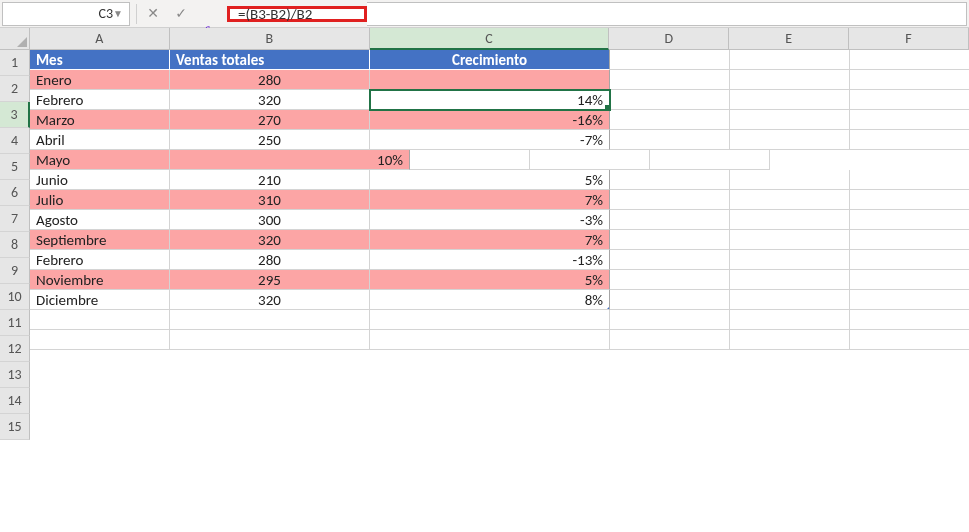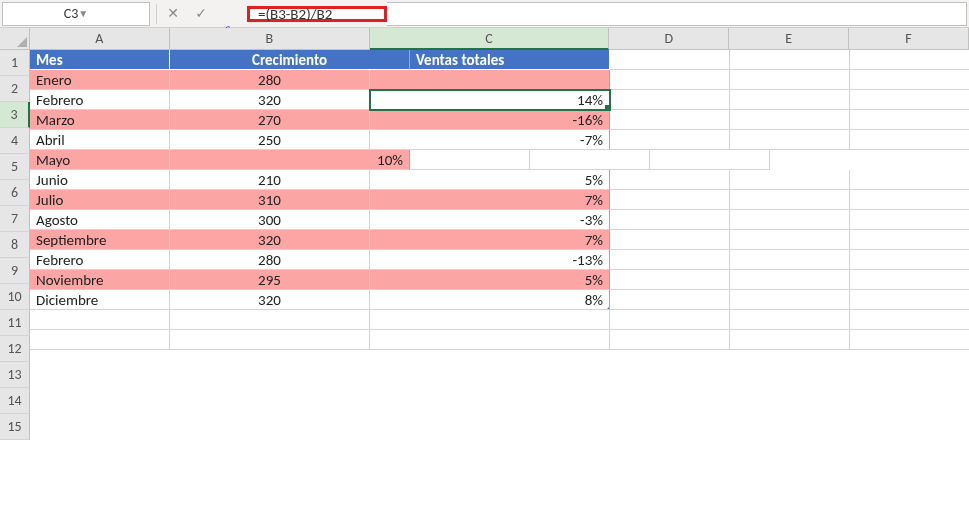--- a/index.html
+++ b/index.html
@@ -7,28 +7,28 @@
     
     .formula-bar {
       display: flex;
       align-items: center;
       height: 28px;
       background: #f3f2f1;
       border-bottom: 1px solid #d0d0d0;
       padding: 0;
     }
     .name-box {
-      width: 148px;
+      width: 128px;
       height: 24px;
       background: #fff;
       border: 1px solid #c0c0c0;
       padding: 0 6px;
       display: flex;
       align-items: center;
-      justify-content: center;
+      justify-content: flex-end;
       margin: 2px 4px 2px 2px;
       font-size: 14px;
       color: #333;
     }
     .name-box-dropdown {
       color: #888;
       font-size: 10px;
     }
     .fb-separator {
       width: 1px;
@@ -228,22 +228,22 @@
         <div class="row-header">10</div>
         <div class="row-header">11</div>
         <div class="row-header">12</div>
         <div class="row-header">13</div>
         <div class="row-header">14</div>
         <div class="row-header">15</div>
       </div>
     <div class="cells" id="cells">
         <div class="row">
           <div class="cell wA header-cell">Mes</div>
+          <div class="cell wB header-cell">Ventas totales</div>
           <div class="cell wC header-cell table-right-edge center">Crecimiento</div>
-          <div class="cell wB header-cell">Ventas totales</div>
           <div class="cell wD"></div>
           <div class="cell wE"></div>
           <div class="cell wF"></div>
         </div>
         <div class="row">
           <div class="cell wA banded">Enero</div>
           <div class="cell wB banded center">280</div>
           <div class="cell wC banded table-right-edge right"></div>
           <div class="cell wD"></div>
           <div class="cell wE"></div>

